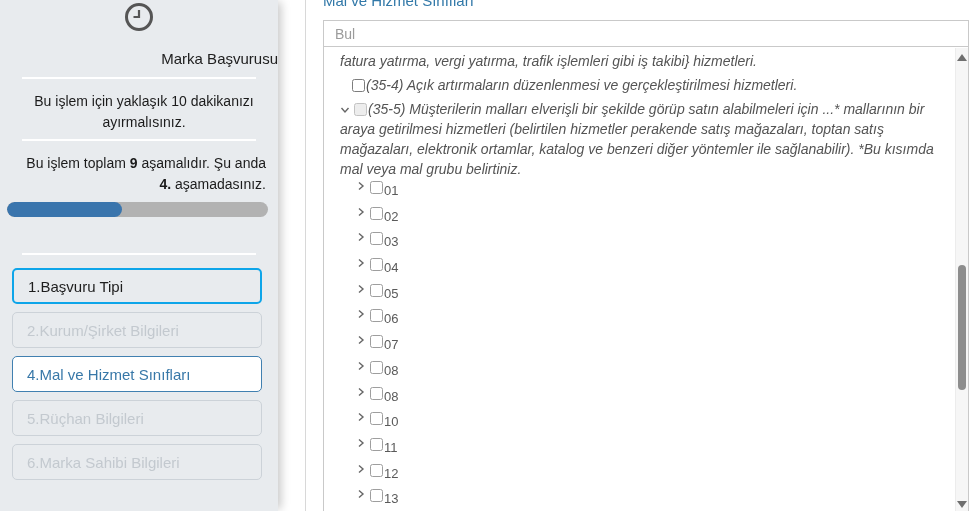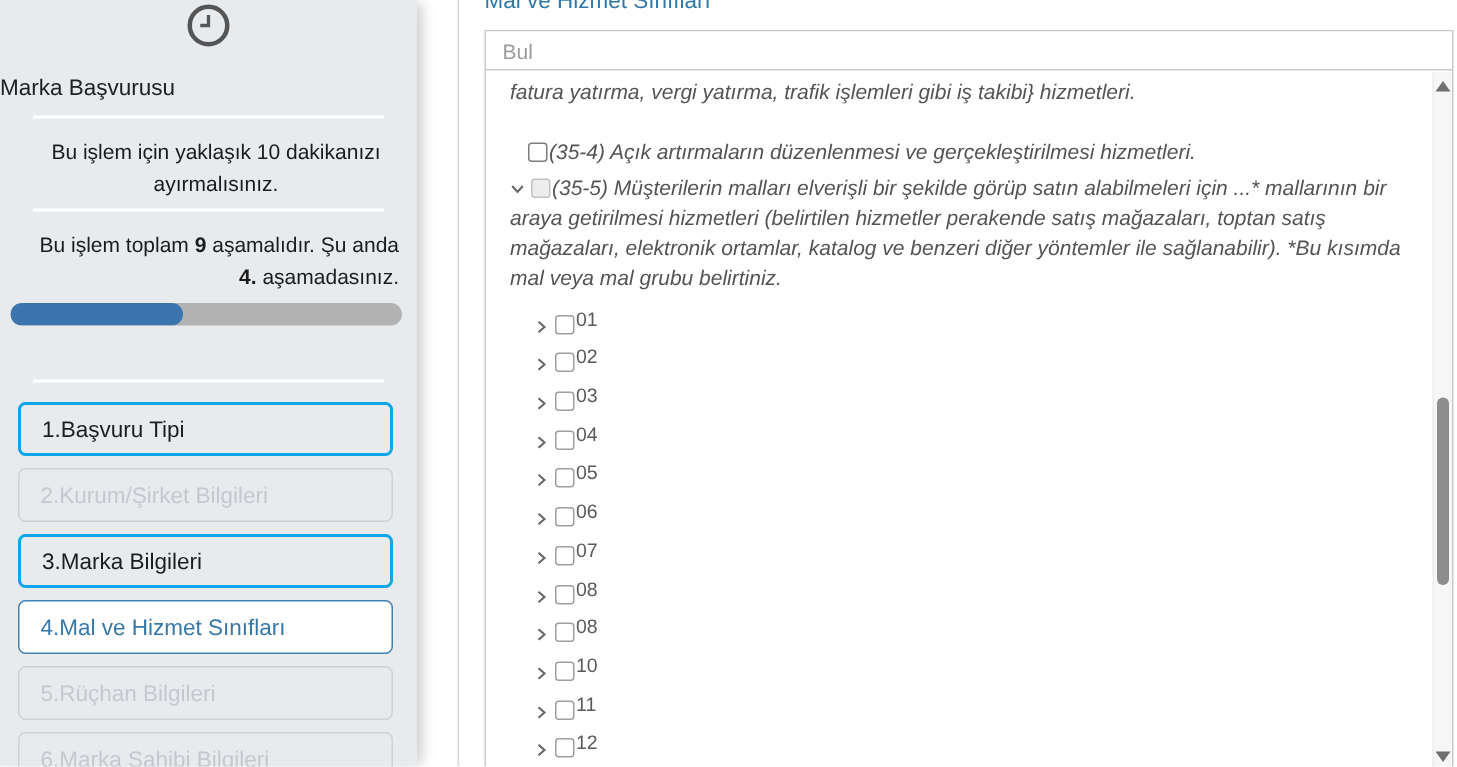--- a/index.html
+++ b/index.html
@@ -4,21 +4,21 @@
 <style>
   * { margin:0; padding:0; box-sizing:border-box; }
   html,body { width:971px; height:511px; overflow:hidden; background:#fff;
               font-family:"Liberation Sans", sans-serif; }
   .app { position:relative; width:971px; height:511px; }
 
   
   .sidebar { position:absolute; left:0; top:0; width:278px; height:511px;
              background:#e8ebee; box-shadow:5px 0 9px -2px rgba(0,0,0,.22); }
   .clock { position:absolute; left:0; right:0; top:2px; text-align:center; }
-  .side-title { position:absolute; left:0; right:0; top:50px; text-align:left;
+  .side-title { position:absolute; left:0; right:0; top:50px; text-align:right;
                 font-size:15px; font-weight:400; color:#202020; }
   .divider { position:absolute; left:22px; right:22px; height:0;
              border:none; border-top:2px solid #ffffff; }
   .div1 { top:77px; } .div2 { top:139px; } .div3 { top:253px; }
   .info { position:absolute; left:22px; right:12px; font-size:14px;
           color:#1b1b1b; line-height:21px; }
   .info1 { top:91px; text-align:center; }
   .info2 { top:153px; text-align:right; }
   .progress { position:absolute; left:7px; right:10px; top:202px; height:15px;
               background:#b2b2b2; border-radius:8px; overflow:hidden; }
@@ -40,24 +40,24 @@
   .panel { position:absolute; left:17px; top:20px; right:2px; bottom:-2px;
            border:1px solid #c9c9c9; background:#fff; }
   .search { display:block; width:100%; height:26px; border:none;
             border-bottom:1px solid #c9c9c9; padding:0 11px; font-size:14px;
             color:#1d4ed8; outline:none; font-family:"Liberation Sans", sans-serif; }
   .search::placeholder { color:#9b9b9b; }
   .tree { position:absolute; left:0; right:14px; top:27px; bottom:0;
           padding:3px 6px 0 16px; overflow:hidden; font-size:14px;
           color:#545454; line-height:20px; }
   .node { margin:0;font-style:italic; }
-  .n354 { margin-left:12px; margin-top:20px; white-space:nowrap; }
+  .n354 { margin-left:12px; margin-top:4px; white-space:nowrap; }
   .n355 { margin-top:4px; }
   .children { margin-left:16px; margin-top:2px; }
-  .crow { height:25.7px; display:flex; align-items:flex-end; font-size:13px;
+  .crow { height:25.7px; display:flex; align-items:flex-start; font-size:13px;
           color:#5a5a5a; }
   .cb { display:inline-block; width:13px; height:13px; border:1px solid #9e9e9e;
         border-radius:2.5px; background:#fff; vertical-align:-2px;
         margin-right:1px; cursor:pointer; }
   .cb.dark { border-color:#7d7d7d; }
   .cb.dim  { border-color:#c2c2c2; background:#ededed; }
   .crow .cb { flex:none; vertical-align:0; }
   .chev { display:inline-block; width:10px; height:10px; margin-right:4px;
           cursor:pointer; vertical-align:-1px; }
   .crow .chev { flex:none; }
@@ -93,21 +93,20 @@
     <p class="info info1">Bu işlem için yaklaşık 10 dakikanızı ayırmalısınız.</p>
     <hr class="divider div2">
     <p class="info info2"><span>Bu işlem toplam </span><b>9</b><span> aşamalıdır. Şu anda </span><b>4.</b><span> aşamadasınız.</span></p>
     <div class="progress">
       <div class="fill" style="width: 44%;"></div>
     </div>
     <hr class="divider div3">
     <div class="steps">
       <button class="step enabled">1.Başvuru Tipi</button>
       <button class="step disabled">2.Kurum/Şirket Bilgileri</button>
-      <button class="step enabled">3.Marka Bilgileri</button>
       <button class="step active">4.Mal ve Hizmet Sınıfları</button>
       <button class="step disabled">5.Rüçhan Bilgileri</button>
       <button class="step disabled">6.Marka Sahibi Bilgileri</button>
     </div>
   </aside>
 
   <main class="content">
     <h2 class="page-heading">Mal ve Hizmet Sınıfları</h2>
     <div class="panel">
       <input class="search" type="text" placeholder="Bul" style="">

